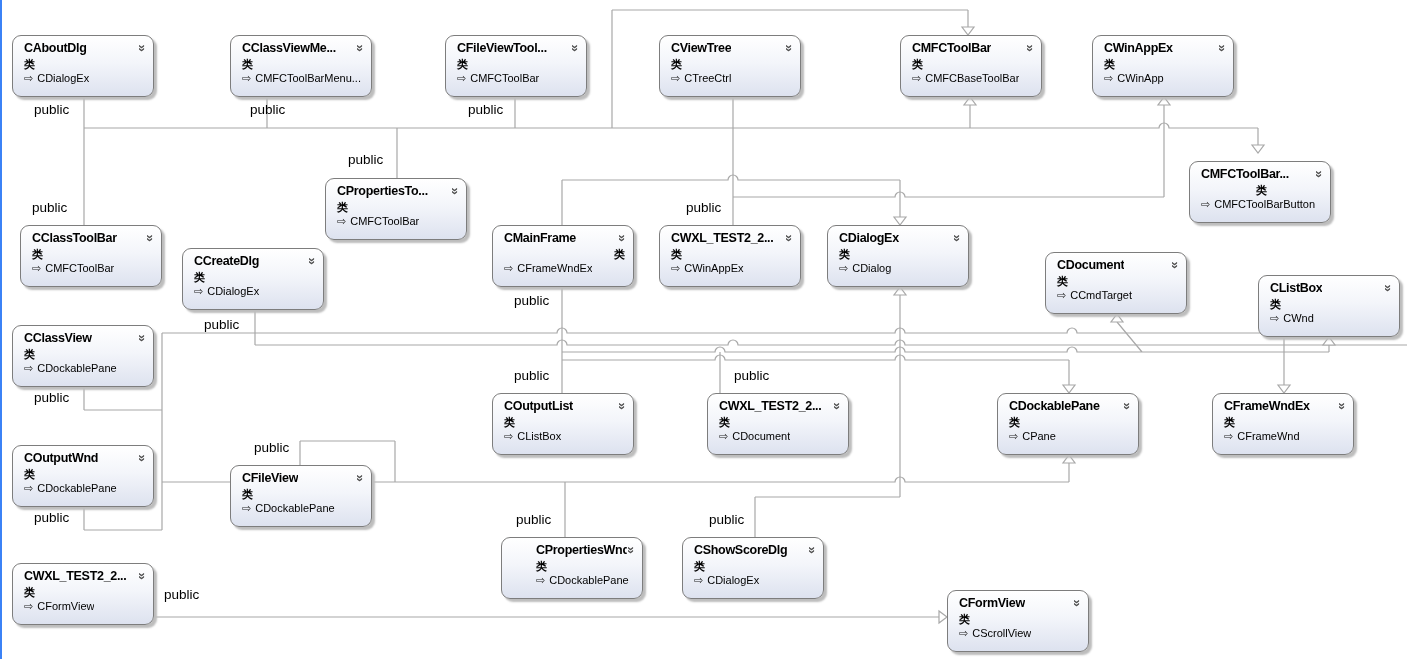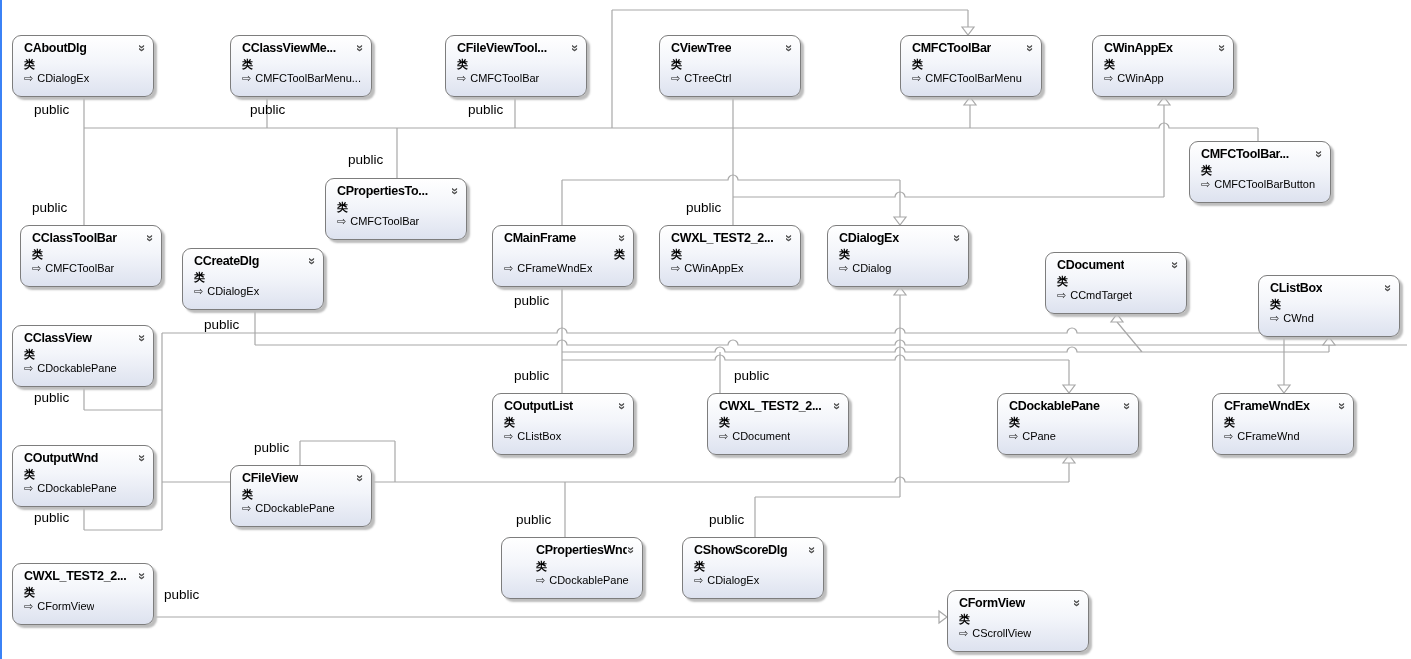--- a/index.html
+++ b/index.html
@@ -119,35 +119,35 @@
         </div>
       </div>
       <div class="node" style="left: 898px; top: 35px;">
         <div class="trow">
           <span class="title">CMFCToolBar</span>
           <span class="chev">»</span>
         </div>
         <div class="cicon">类</div>
         <div class="brow">
           <span class="arrow-icon">⇨</span>
-          <span class="base">CMFCToolBarMenu</span>
+          <span class="base">CMFCBaseToolBar</span>
         </div>
       </div>
       <div class="node" style="left: 1090px; top: 35px;">
         <div class="trow">
           <span class="title">CWinAppEx</span>
           <span class="chev">»</span>
         </div>
         <div class="cicon">类</div>
         <div class="brow">
           <span class="arrow-icon">⇨</span>
           <span class="base">CWinApp</span>
         </div>
       </div>
-      <div class="node" style="left: 1187px; top: 141px;">
+      <div class="node" style="left: 1187px; top: 161px; text-align: center;">
         <div class="trow">
           <span class="title">CMFCToolBar...</span>
           <span class="chev">»</span>
         </div>
         <div class="cicon">类</div>
         <div class="brow">
           <span class="arrow-icon">⇨</span>
           <span class="base">CMFCToolBarButton</span>
         </div>
       </div>

